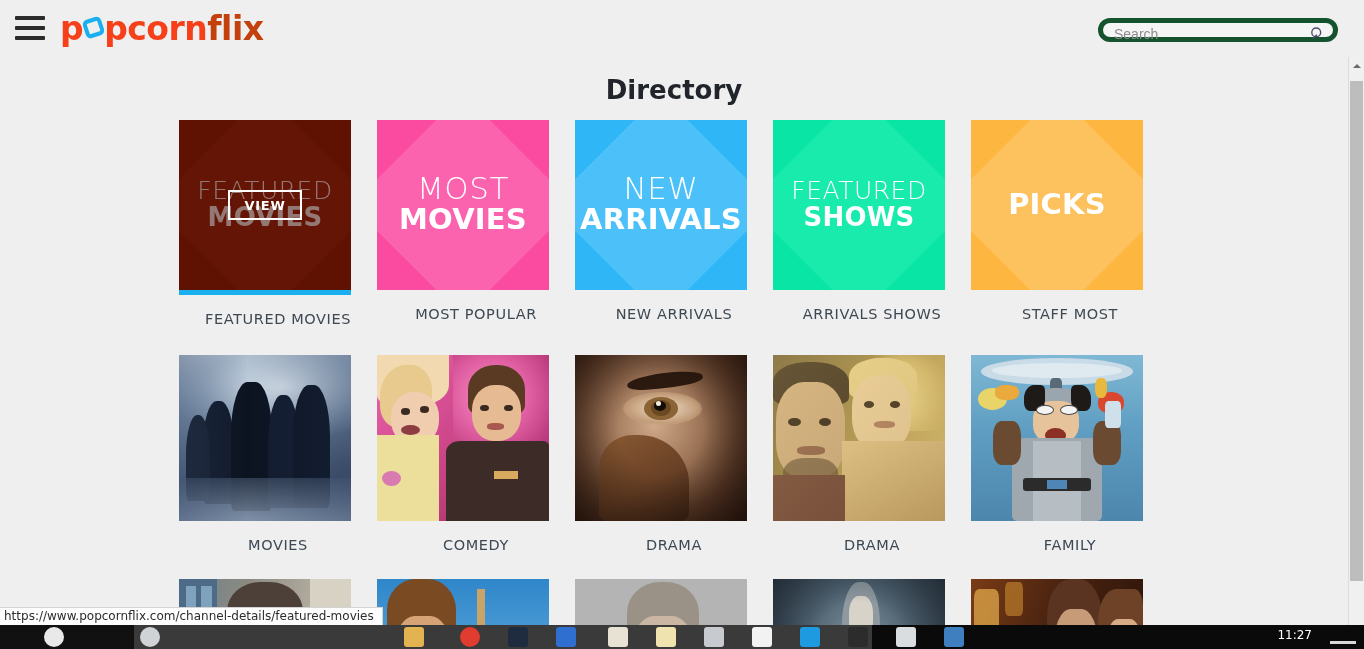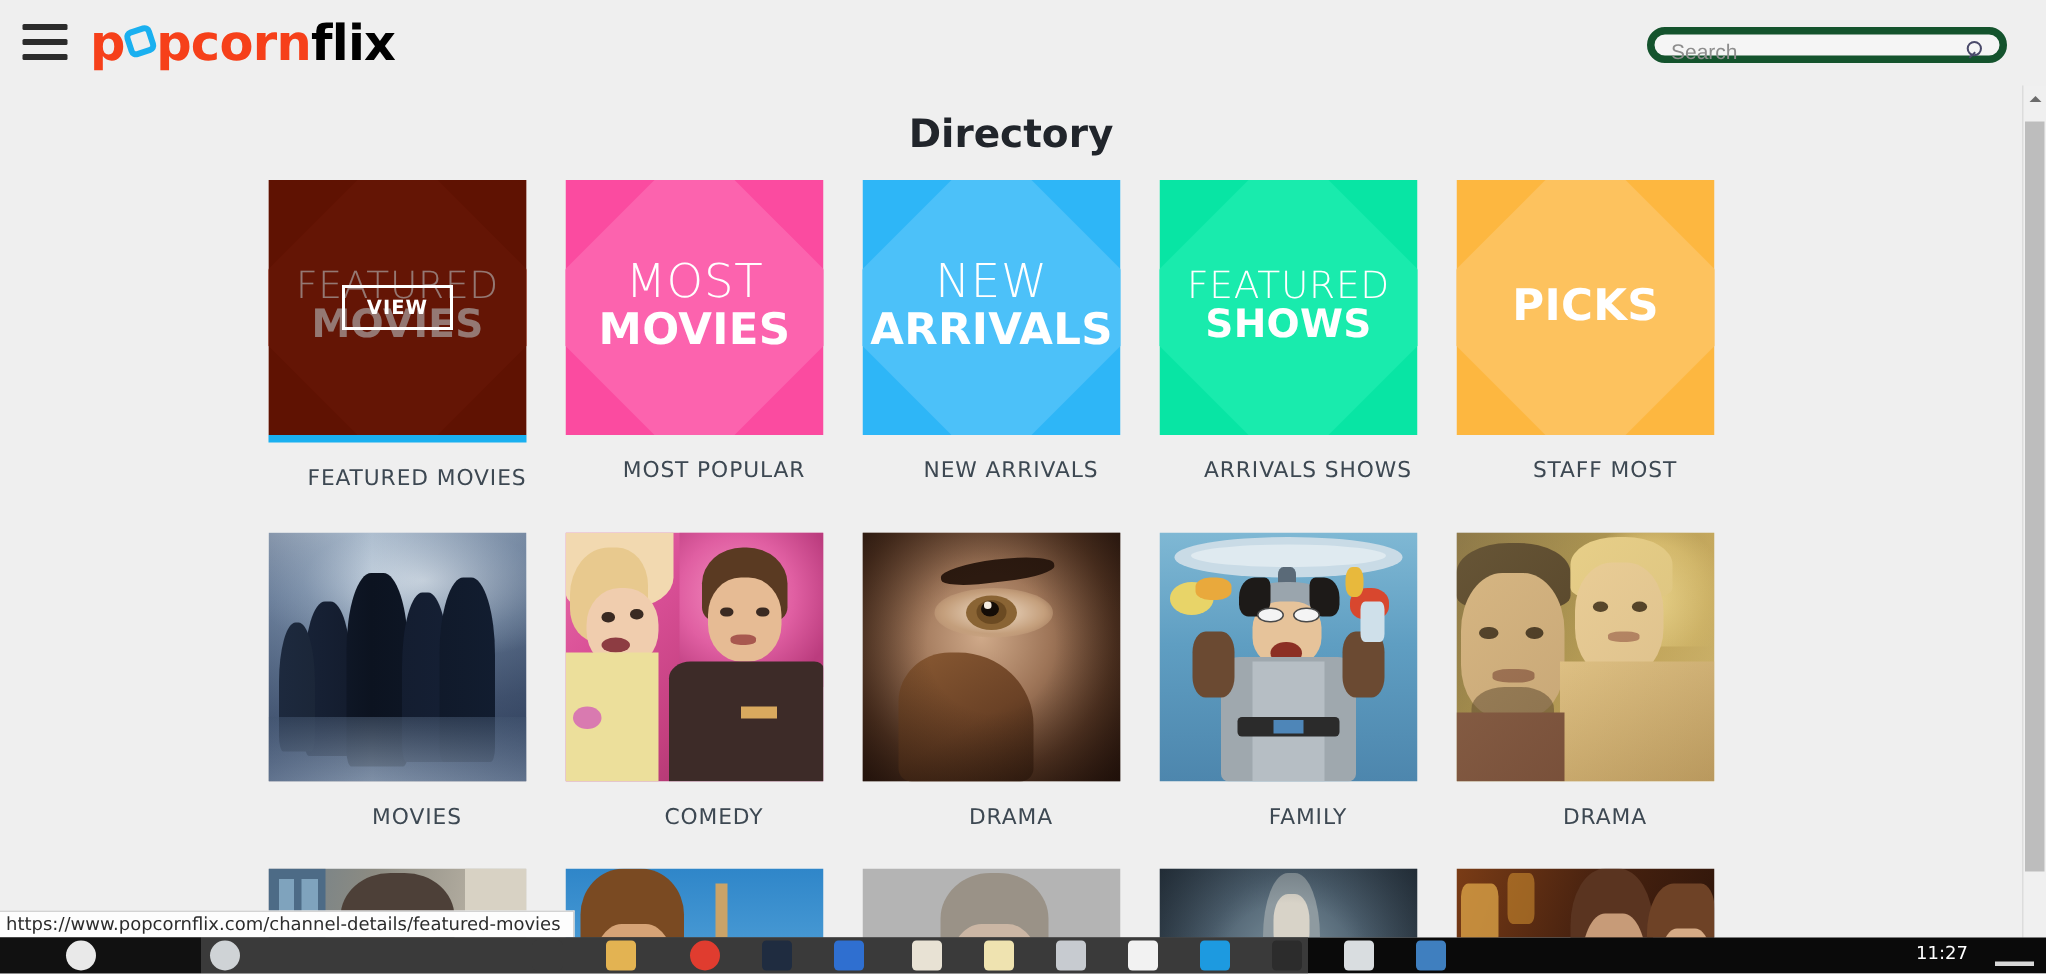--- a/index.html
+++ b/index.html
@@ -33,21 +33,21 @@
     position: absolute; left: 60px; top: 9px;
     height: 40px;
     font-family: "DejaVu Sans", sans-serif;
     font-size: 33px; font-weight: bold;
     letter-spacing: -0.5px;
     line-height: 40px;
     white-space: nowrap;
     user-select: none;
   }
   #logo .pop { color: #f6401a; }
-  #logo .flix { color: #000000; }
+  #logo .flix { color: #c2410c; }
   #logo .oh {
     display: inline-block;
     width: 19px; height: 19px;
     border: 4px solid #1ab0f0;
     border-radius: 5px;
     transform: rotate(-18deg);
     position: relative; top: -3px;
     margin: 0 1px;
   }
 
@@ -385,20 +385,44 @@
         <div class="photo" style="background:radial-gradient(ellipse at 48% 40%,#c9a徐 0%,#3a2218 100%)">
           <div class="ly" style="left:0;top:0;width:100%;height:100%;background:radial-gradient(ellipse at 46% 42%,#cfa989 0%,#9e7558 35%,#5e3d29 68%,#2a1710 100%)"></div>
           <div class="ly" style="left:28%;top:22%;width:46%;height:20%;background:radial-gradient(ellipse at 50% 50%,#f0ddc8 0%,#c49f7c 60%,rgba(140,105,75,0) 85%);border-radius:50%"></div>
           <div class="ly" style="left:40%;top:25%;width:20%;height:14%;background:#8a6434;border-radius:50%"></div>
           <div class="ly" style="left:44%;top:27%;width:12%;height:10%;background:#6b4a22;border-radius:50%"></div>
           <div class="ly" style="left:46%;top:28%;width:7%;height:6%;background:#140c06;border-radius:50%"></div>
           <div class="ly" style="left:47%;top:28%;width:3%;height:2.5%;background:#f5ece0;border-radius:50%"></div>
           <div class="ly" style="left:30%;top:11%;width:44%;height:9%;background:#2c1a10;border-radius:50% 50% 40% 40%;transform:rotate(-7deg)"></div>
           <div class="ly" style="left:14%;top:48%;width:52%;height:52%;background:linear-gradient(150deg,#8a5a33 0%,#6b4226 55%,#3a2214 100%);border-radius:38% 56% 10% 10%"></div>
           <div class="ly" style="left:0;top:0;width:100%;height:100%;background:radial-gradient(ellipse at 50% 45%,rgba(0,0,0,0) 35%,rgba(25,12,6,0.62) 95%)"></div>
+        </div>
+      </div>
+
+      <div class="label">DRAMA</div>
+    </div>
+
+    <div class="cell">
+      <div class="thumb short">
+        <div class="photo" style="background:linear-gradient(120deg,#6e5b33 0%,#9b8545 35%,#c6a95c 65%,#e0c87f 100%)">
+          <div class="ly" style="left:52%;top:0;width:48%;height:46%;background:radial-gradient(ellipse at 50% 60%,#efd98f 0%,#d6bb6c 60%,rgba(190,160,90,0) 85%)"></div>
+          <div class="ly" style="left:0;top:4%;width:44%;height:26%;background:#3d2e1c;border-radius:46% 46% 18% 18%"></div>
+          <div class="ly" style="left:2%;top:16%;width:40%;height:58%;background:#cdab7e;border-radius:40% 40% 36% 36%"></div>
+          <div class="ly" style="left:9%;top:38%;width:7%;height:5%;background:#2e2014;border-radius:50%"></div>
+          <div class="ly" style="left:27%;top:38%;width:7%;height:5%;background:#2e2014;border-radius:50%"></div>
+          <div class="ly" style="left:14%;top:55%;width:16%;height:5%;background:#8d5e49;border-radius:40%"></div>
+          <div class="ly" style="left:6%;top:62%;width:32%;height:22%;background:rgba(72,52,34,0.55);border-radius:40%"></div>
+          <div class="ly" style="left:44%;top:2%;width:40%;height:24%;background:#e8d08a;border-radius:46% 46% 16% 16%"></div>
+          <div class="ly" style="left:46%;top:12%;width:34%;height:46%;background:#eccf9c;border-radius:42%"></div>
+          <div class="ly" style="left:53%;top:28%;width:6%;height:4%;background:#3a2b1a;border-radius:50%"></div>
+          <div class="ly" style="left:68%;top:28%;width:6%;height:4%;background:#3a2b1a;border-radius:50%"></div>
+          <div class="ly" style="left:59%;top:40%;width:12%;height:4%;background:#b07c62;border-radius:40%"></div>
+          <div class="ly" style="left:40%;top:52%;width:60%;height:48%;background:linear-gradient(160deg,#e3c489,#c7a568)"></div>
+          <div class="ly" style="left:0;top:72%;width:42%;height:28%;background:#6e4235"></div>
+          <div class="ly" style="left:0;top:0;width:100%;height:100%;background:linear-gradient(135deg,rgba(255,228,150,0.22),rgba(120,95,45,0.18))"></div>
         </div>
       </div>
 
       <div class="label">DRAMA</div>
     </div>
 
     <div class="cell">
       <div class="thumb short">
         <div class="photo" style="background:linear-gradient(180deg,#7fb8d4 0%,#5f9ec2 45%,#4d86ad 100%)">
           <div class="ly" style="left:6%;top:2%;width:88%;height:16%;background:#c9dbe6;border-radius:50%"></div>
@@ -421,44 +445,20 @@
           <div class="ly" style="left:14%;top:18%;width:14%;height:9%;background:#e9a93c;border-radius:40%"></div>
           <div class="ly" style="left:74%;top:22%;width:15%;height:13%;background:#d8472e;border-radius:46% 46% 40% 40%"></div>
           <div class="ly" style="left:72%;top:14%;width:7%;height:12%;background:#e8b93c;border-radius:40%"></div>
           <div class="ly" style="left:78%;top:28%;width:9%;height:16%;background:#cfe0ea;border-radius:20%"></div>
         </div>
       </div>
 
       <div class="label">FAMILY</div>
     </div>
 
-    <div class="cell">
-      <div class="thumb short">
-        <div class="photo" style="background:linear-gradient(120deg,#6e5b33 0%,#9b8545 35%,#c6a95c 65%,#e0c87f 100%)">
-          <div class="ly" style="left:52%;top:0;width:48%;height:46%;background:radial-gradient(ellipse at 50% 60%,#efd98f 0%,#d6bb6c 60%,rgba(190,160,90,0) 85%)"></div>
-          <div class="ly" style="left:0;top:4%;width:44%;height:26%;background:#3d2e1c;border-radius:46% 46% 18% 18%"></div>
-          <div class="ly" style="left:2%;top:16%;width:40%;height:58%;background:#cdab7e;border-radius:40% 40% 36% 36%"></div>
-          <div class="ly" style="left:9%;top:38%;width:7%;height:5%;background:#2e2014;border-radius:50%"></div>
-          <div class="ly" style="left:27%;top:38%;width:7%;height:5%;background:#2e2014;border-radius:50%"></div>
-          <div class="ly" style="left:14%;top:55%;width:16%;height:5%;background:#8d5e49;border-radius:40%"></div>
-          <div class="ly" style="left:6%;top:62%;width:32%;height:22%;background:rgba(72,52,34,0.55);border-radius:40%"></div>
-          <div class="ly" style="left:44%;top:2%;width:40%;height:24%;background:#e8d08a;border-radius:46% 46% 16% 16%"></div>
-          <div class="ly" style="left:46%;top:12%;width:34%;height:46%;background:#eccf9c;border-radius:42%"></div>
-          <div class="ly" style="left:53%;top:28%;width:6%;height:4%;background:#3a2b1a;border-radius:50%"></div>
-          <div class="ly" style="left:68%;top:28%;width:6%;height:4%;background:#3a2b1a;border-radius:50%"></div>
-          <div class="ly" style="left:59%;top:40%;width:12%;height:4%;background:#b07c62;border-radius:40%"></div>
-          <div class="ly" style="left:40%;top:52%;width:60%;height:48%;background:linear-gradient(160deg,#e3c489,#c7a568)"></div>
-          <div class="ly" style="left:0;top:72%;width:42%;height:28%;background:#6e4235"></div>
-          <div class="ly" style="left:0;top:0;width:100%;height:100%;background:linear-gradient(135deg,rgba(255,228,150,0.22),rgba(120,95,45,0.18))"></div>
-        </div>
-      </div>
-
-      <div class="label">DRAMA</div>
-    </div>
-
   </div>
 
   <div class="grid" style="margin-top:8px">
 
     <div class="cell">
       <div class="thumb short">
         <div class="photo" style="background:linear-gradient(100deg,#6d7f8c 0%,#8c8b82 35%,#b3ada0 70%,#cfcabc 100%)">
           <div class="ly" style="left:0;top:0;width:22%;height:62%;background:#4d6b86"></div>
           <div class="ly" style="left:4%;top:4%;width:6%;height:52%;background:#7fa3bd"></div>
           <div class="ly" style="left:13%;top:4%;width:6%;height:52%;background:#7fa3bd"></div>

